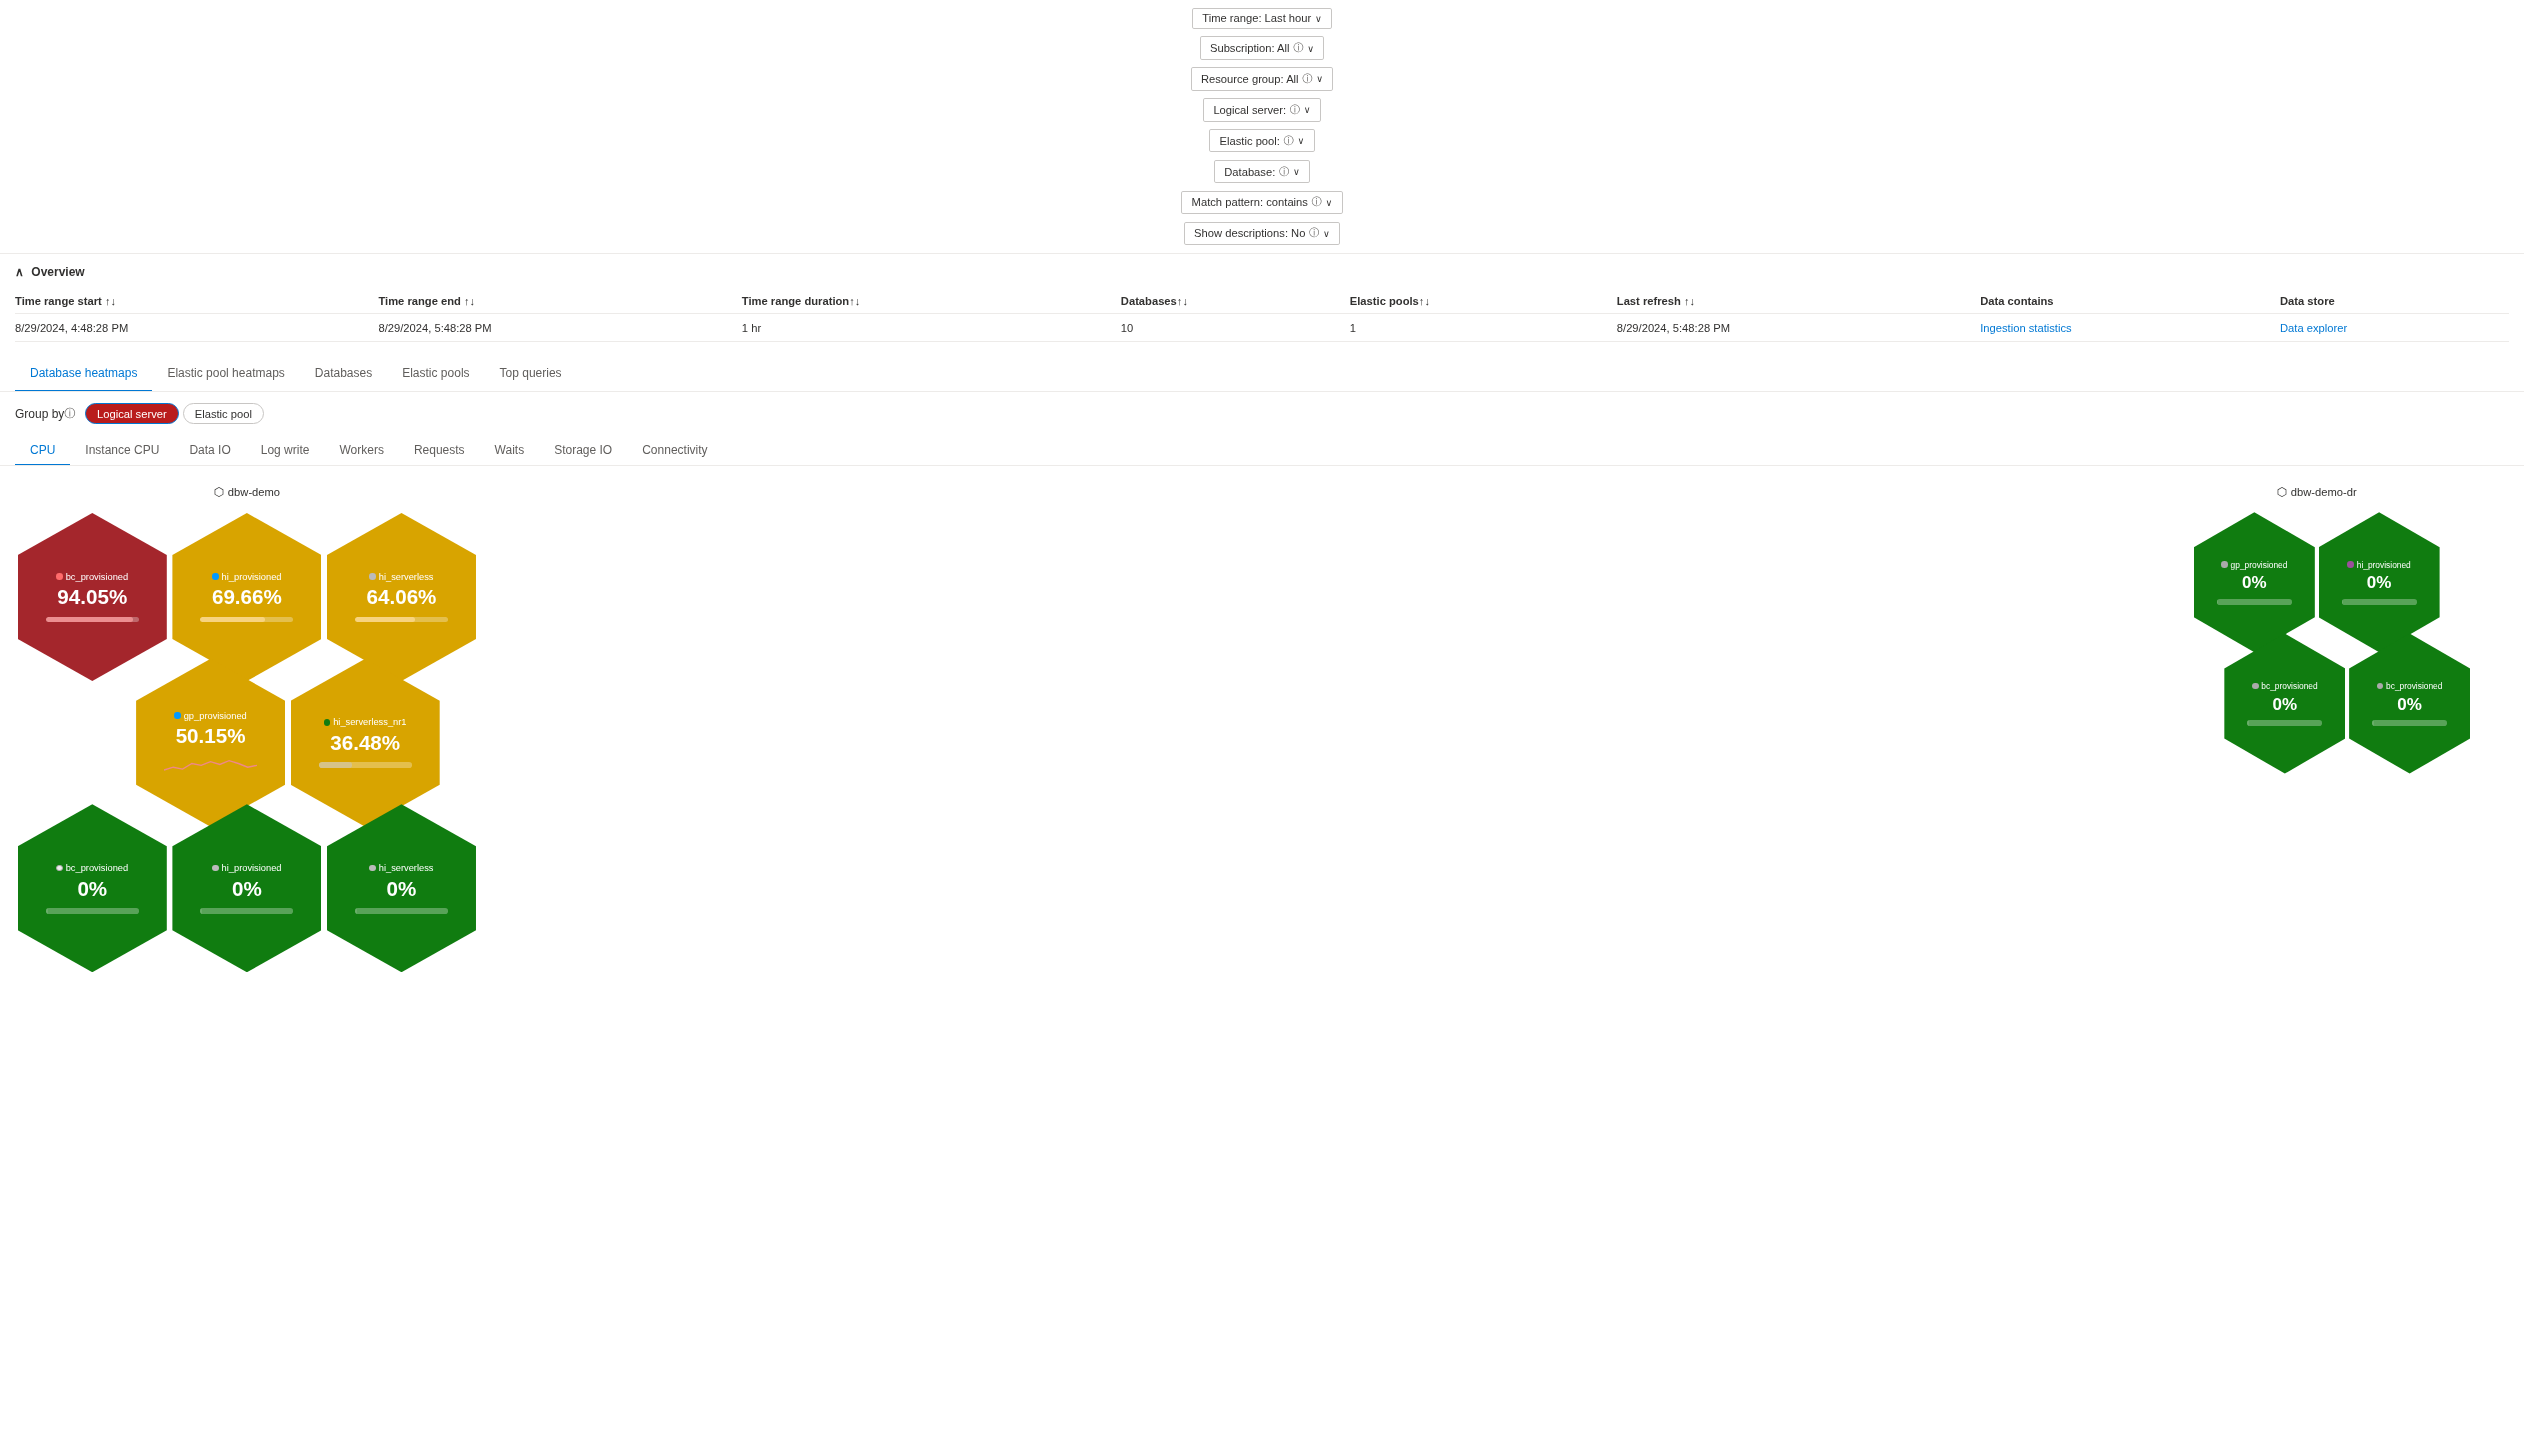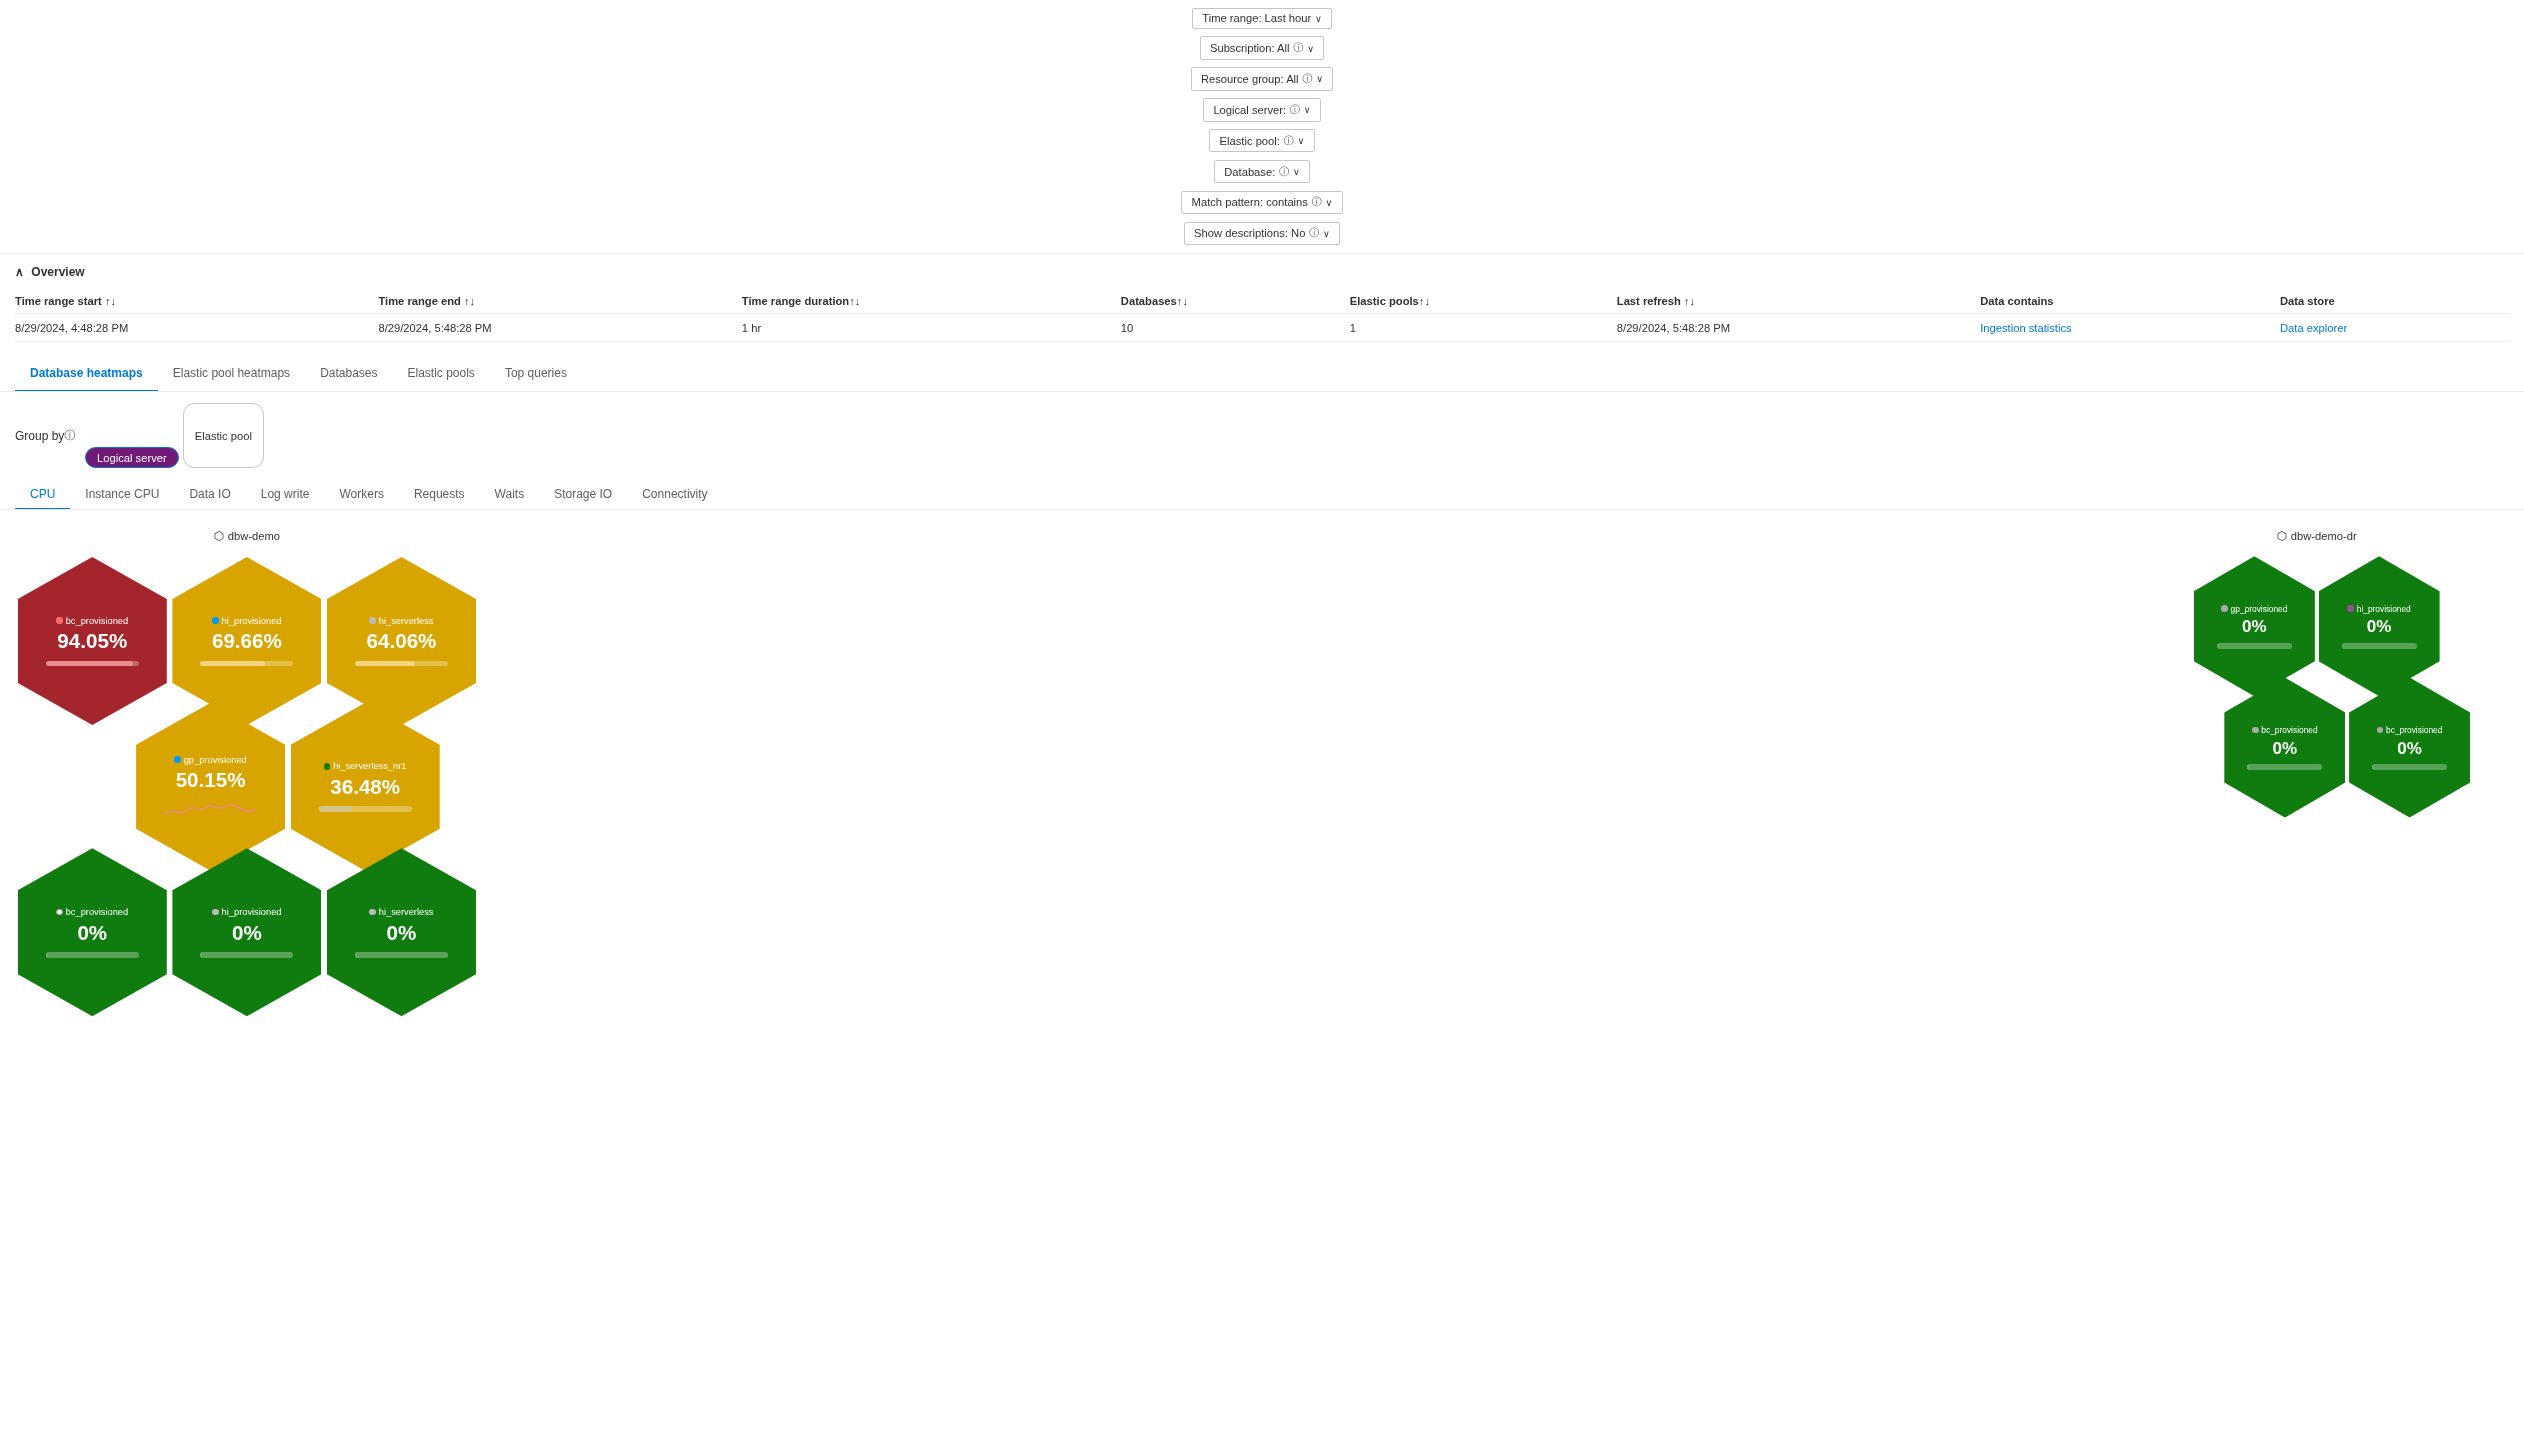--- a/index.html
+++ b/index.html
@@ -41,31 +41,31 @@
     }
     .link { color: #0078d4; cursor: pointer; text-decoration: none; }
 
     
     .main-tabs { display: flex; gap: 0; border-bottom: 0.9px solid #edebe9; padding: 0 15px; margin-top: 15px; }
     .main-tab {
       padding: 9.3px 15px; font-size: 12px; cursor: pointer;
       color: #605e5c; border-bottom: 1.9px solid transparent;
       white-space: nowrap;
     }
-    .main-tab.active { color: #0078d4; border-bottom-color: #0078d4; font-weight: 700; }
+    .main-tab.active { color: #0078d4; border-bottom-color: #0078d4; font-weight: 400; }
 
     
     .group-by-section { padding: 11.2px 15px; display: flex; align-items: center; gap: 9.3px; }
     .group-by-label { font-size: 12px; display: flex; align-items: center; gap: 0; }
     .group-by-options { display: flex; gap: 3.7px; }
     .group-btn {
       padding: 3.7px 11.2px; border-radius: 11.2px; font-size: 11.2px;
       cursor: pointer; border: 0.9px solid #c8c6c4;
     }
-    .group-btn.active { background: #701a75; color: #fff; border-color: #0078d4; margin-top: 44px; }
+    .group-btn.active { background: #b91c1c; color: #fff; border-color: #0078d4; }
     .group-btn:not(.active) { background: #fff; color: #323130; }
 
     
     .sub-tabs { display: flex; gap: 0; padding: 0 15px; border-bottom: 0.9px solid #edebe9; }
     .sub-tab {
       padding: 7.5px 15px; font-size: 12px; cursor: pointer;
       color: #605e5c; border-bottom: 1.9px solid transparent;
       white-space: nowrap;
     }
     .sub-tab.active { color: #0078d4; border-bottom-color: #0078d4; }

